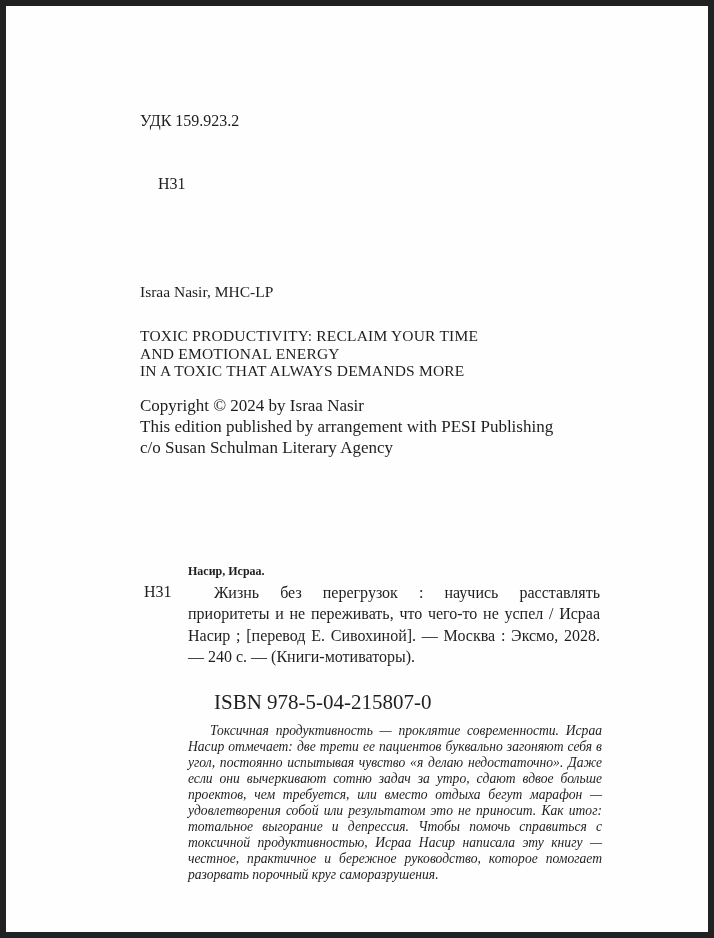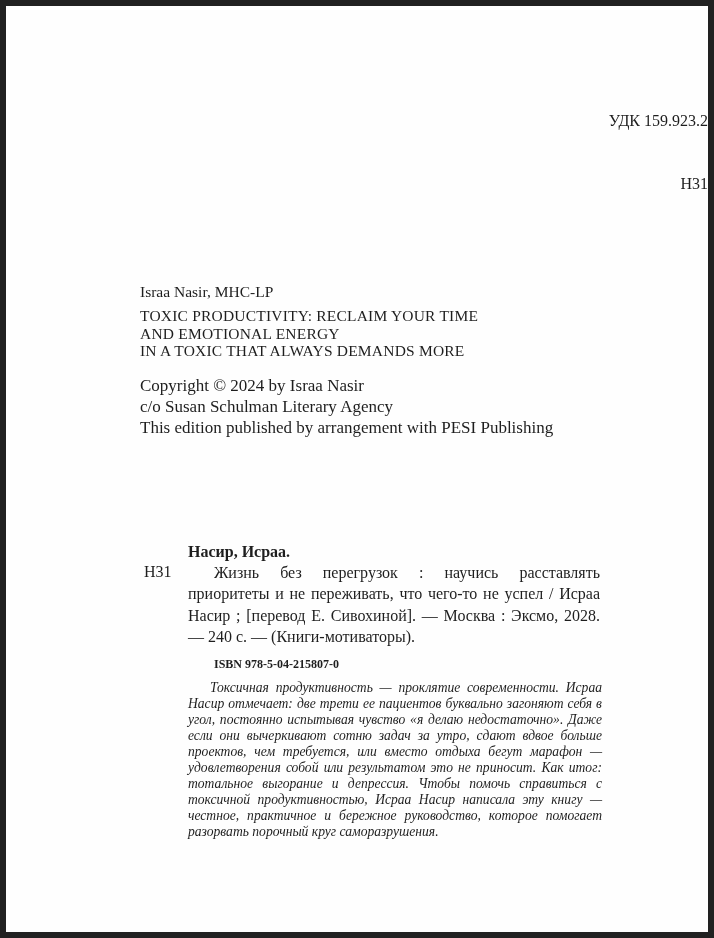--- a/index.html
+++ b/index.html
@@ -18,36 +18,35 @@
     color: #1e1e1e;
     overflow: hidden;
   }
 
   
   .top-codes {
     margin: 62px 0 0 134px;
     font-size: 16px;
     line-height: 21px;
     white-space: pre;
-    text-align: right;
   }
   .top-codes .sign-indent { padding-left: 18px; }
 
   
   .orig-block {
     margin: 46px 0 0 134px;
     width: 460px;
     text-align: left;
   }
   .orig-author {
     font-size: 15.5px;
     line-height: 19px;
   }
   .orig-title {
-    margin-top: 6px;
+    margin-top: 26px;
     font-size: 15.5px;
     line-height: 17.5px;
     letter-spacing: 0.2px;
   }
   .orig-copyright {
     margin-top: 15px;
     font-size: 17px;
     line-height: 21px;
   }
 
@@ -59,35 +58,34 @@
   }
   .bib-sign {
     position: absolute;
     left: 4px;
     top: 22px;
     font-size: 16px;
   }
   .bib-body { padding-left: 48px; }
   .bib-heading {
     font-weight: bold;
-    font-size: 16px;
+    font-size: 12px;
     line-height: 21px;
   }
   .bib-desc {
     margin: 0;
     font-size: 16px;
     line-height: 21.5px;
     text-align: justify;
     text-indent: 26px;
   }
   .bib-isbn {
-    margin-top: 9px;
+    margin-top: 22px;
     padding-left: 26px;
-    font-size: 12px;
-    font-weight: bold;
+    font-size: 21px;
   }
 
   
   .annotation {
     margin: 8px 0 0 182px;
     width: 414px;
     font-size: 13.6px;
     line-height: 16px;
     text-align: justify;
     text-indent: 22px;
@@ -106,22 +104,22 @@
 
   <div class="orig-block">
     <div class="orig-author">Israa Nasir, MHC-LP</div>
     <div class="orig-title">
       <div>TOXIC PRODUCTIVITY: RECLAIM YOUR TIME</div>
       <div>AND EMOTIONAL ENERGY</div>
       <div>IN A TOXIC THAT ALWAYS DEMANDS MORE</div>
     </div>
     <div class="orig-copyright">
       <div>Copyright © 2024 by Israa Nasir</div>
+      <div>This edition published by arrangement with PESI Publishing</div>
       <div>c/o Susan Schulman Literary Agency</div>
-      <div>This edition published by arrangement with PESI Publishing</div>
     </div>
   </div>
 
   <div class="bib">
     <span class="bib-sign">Н31</span>
     <div class="bib-body">
       <div class="bib-heading">Насир, Исраа.</div>
       <p class="bib-desc">Жизнь без перегрузок : научись расставлять приоритеты и не переживать, что чего-то не успел / Исраа Насир ; [перевод Е. Сивохиной]. — Москва : Эксмо, 2028. — 240 с. — (Книги-мотиваторы).</p>
       <div class="bib-isbn">ISBN 978-5-04-215807-0</div>
     </div>

